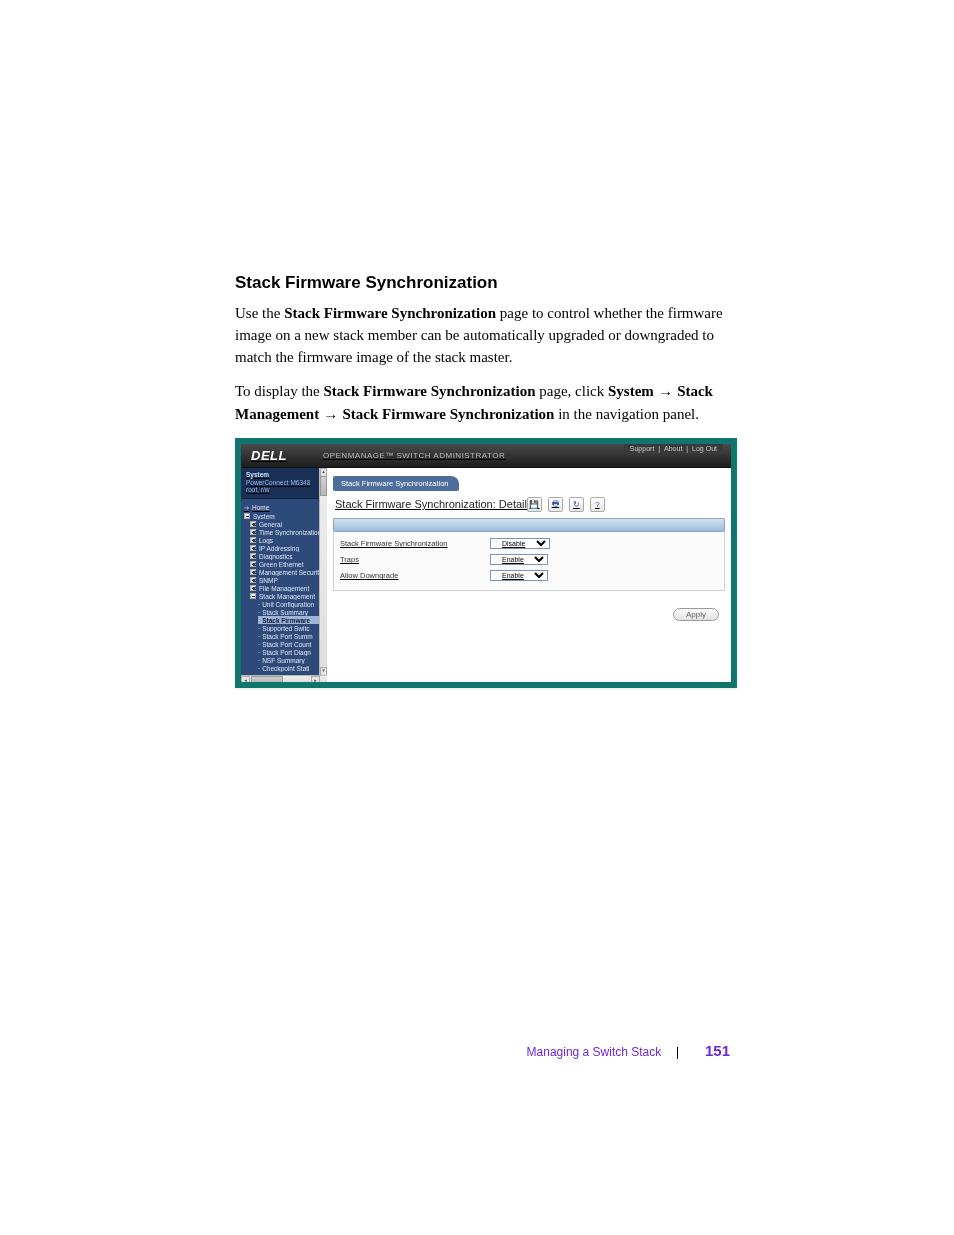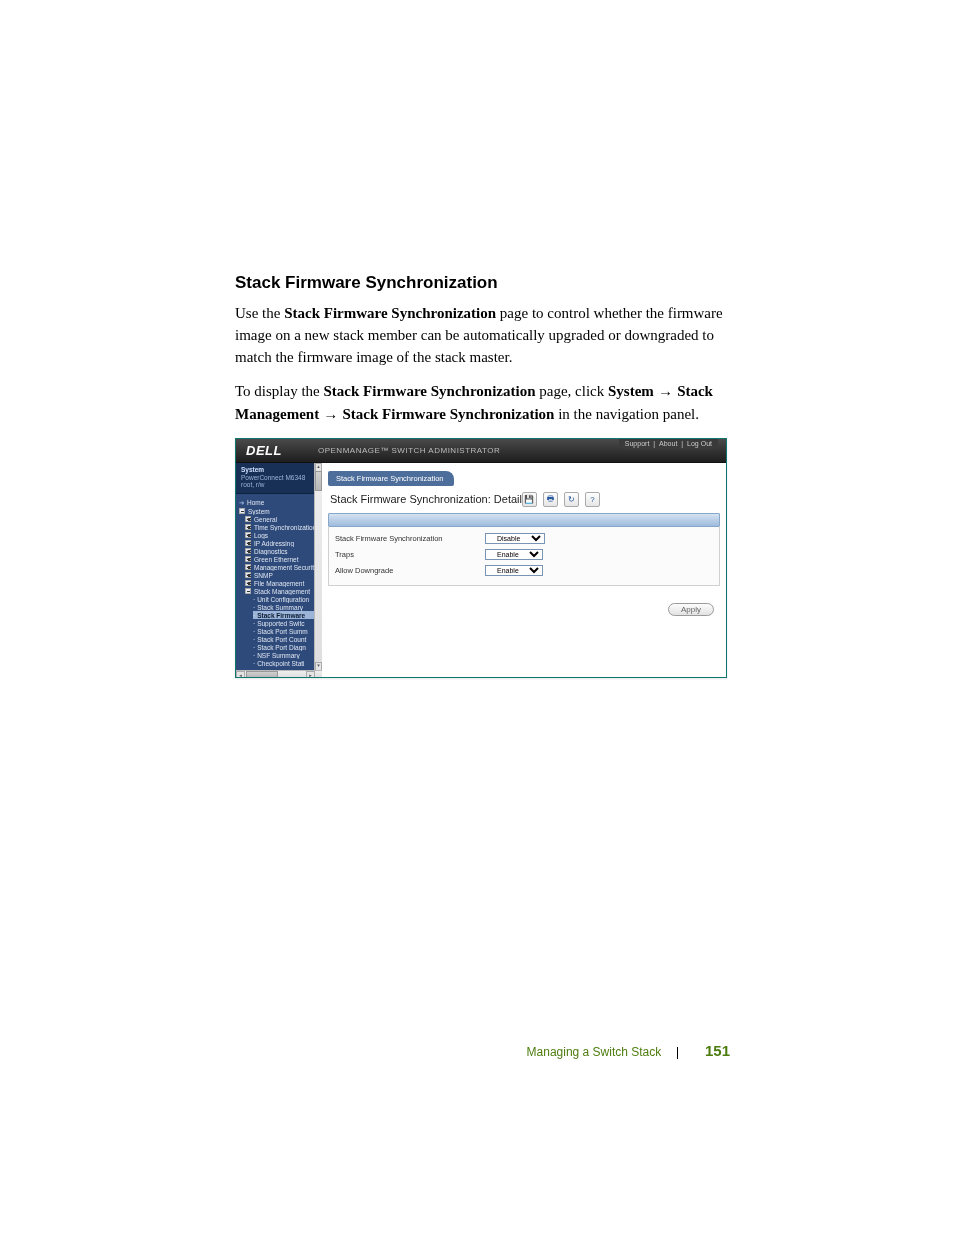--- a/index.html
+++ b/index.html
@@ -36,26 +36,27 @@
     font-weight: bold;
     font-size: 12.5px;
     margin: 14px 0 10px 0;
   }
   .figure-caption .gap { display:inline-block; width: 14px; }
 
   
   .screenshot {
     width: 490px;
     height: 238px;
-    border: 1px solid #0f766e;
+    border: 6px solid #0f766e;
     background: #c4b5fd;
     box-shadow: 0 1px 2px rgba(0,0,0,0.1);
     font-family: Arial, Helvetica, sans-serif;
     position: relative;
     overflow: hidden;
+    text-decoration: underline;
   }
   .ss-topbar {
     height: 23px;
     background: linear-gradient(#4a4a4a,#2f2f2f 60%,#1e1e1e);
     color: #ddd;
     display: flex;
     align-items: center;
     position: relative;
     border-bottom: 1px solid #111;
   }
@@ -226,21 +227,21 @@
 
   
   .page-footer {
     position:absolute;
     left: 235px;
     width: 495px;
     top: 1042px;
     font-family: Arial, Helvetica, sans-serif;
     font-size: 12px;
     text-align: right;
-    color:#4d7c0f;
+    color:#6d28d9;
   }
   .page-footer .sep { margin: 0 12px; color:#000; font-weight:normal; border-left:1px solid #000; height:12px; display:inline-block; vertical-align:middle;}
   .page-footer .num { font-weight:bold; font-size:15px; margin-left:12px; }
 </style>
 </head>
 <body>
 
 <div class="page">
   <h2 class="section-heading">Stack Firmware Synchronization</h2>
 

